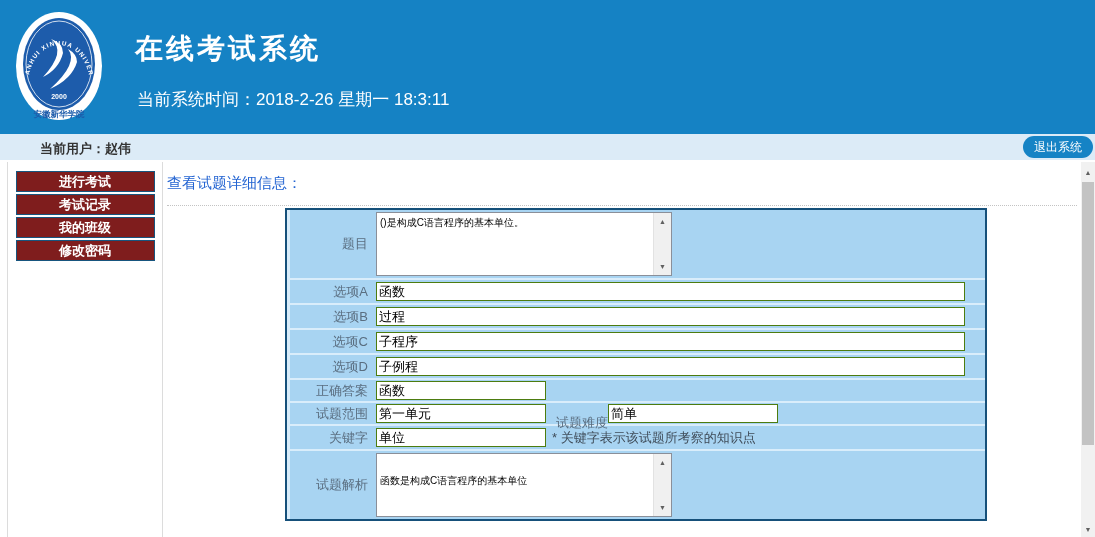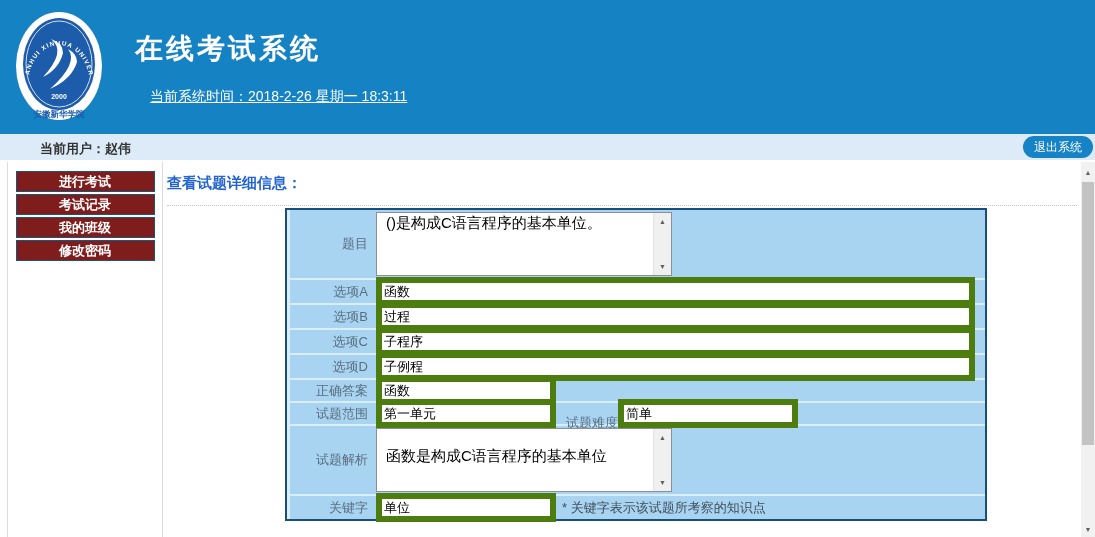--- a/index.html
+++ b/index.html
@@ -2,54 +2,54 @@
 <html><head>
 <meta charset="utf-8">
 <style>
   html,body{margin:0;padding:0;background:#fff;}
   .page{position:relative;width:1095px;height:537px;overflow:hidden;background:#fff;
         font-family:"Liberation Sans","DejaVu Sans",sans-serif;}
   
   .header{position:absolute;left:0;top:0;width:100%;height:134px;background:#1582c4;}
   .logo{position:absolute;left:13px;top:9px;}
   .title{position:absolute;left:135px;top:30px;font-size:28px;font-weight:bold;color:#fff;letter-spacing:3px;}
-  .time{position:absolute;left:150px;top:88px;font-size:14px;color:#fff;text-decoration:underline;}
+  .time{position:absolute;left:137px;top:88px;font-size:17px;color:#fff;}
   
   .userbar{position:absolute;left:0;top:134px;width:100%;height:26px;background:#dcebf7;}
   .user{position:absolute;left:40px;top:6px;font-size:13px;font-weight:bold;color:#333;}
   .logout{position:absolute;right:2px;top:2px;height:22px;padding:0 11px;background:#1583c5;color:#fff;
           border:none;border-radius:11px;font-size:12px;cursor:pointer;font-family:inherit;}
   
   .sidebar{position:absolute;left:7px;top:162px;bottom:0;width:154px;background:#fff;
            border-left:1px solid #dcdcdc;border-right:1px solid #dcdcdc;padding-top:9px;box-sizing:content-box;}
   .menu-btn{width:137px;height:19px;line-height:19px;margin:0 auto 2px auto;background:#7f1d1d;
             border:1px solid #17557e;color:#fff;font-size:13px;font-weight:bold;text-align:center;cursor:pointer;}
   
   .main{position:absolute;left:164px;top:162px;right:14px;bottom:0;background:#fff;}
-  .heading{position:absolute;left:3px;top:12px;font-size:15px;font-weight:bold;color:#2364d2;}
+  .heading{position:absolute;left:3px;top:12px;font-size:15px;font-weight:normal;color:#2364d2;}
   .dotline{position:absolute;left:3px;right:4px;top:43px;border-top:1px dotted #c3c3c3;}
   .form{position:absolute;left:121px;top:46px;width:698px;border:2px solid #16507a;background:#a8d4f2;
         box-shadow:inset 3px 0 0 #d9edfb;}
   .row{display:flex;align-items:center;}
   .row + .row{border-top:2px solid #d9edfb;}
   .row.tall{height:68px;}
   .row.opt{height:23px;}
   .row.short{height:21px;}
   .row.kw{height:23px;}
   .lbl{width:81px;padding-right:8px;text-align:right;color:#5a6e80;font-size:13px;flex:none;}
   .lbl2{width:60px;text-align:right;color:#5a6e80;font-size:13px;margin-left:2px;flex:none;margin-top:19px;}
-  .inp{height:17px;border:6px solid #4d7c0f;background:#fff;font-size:13px;padding:0 2px;
+  .inp{height:17px;border:1px solid #4d7c0f;background:#fff;font-size:13px;padding:0 2px;
        font-family:inherit;color:#000;}
   .inp.long{width:583px;}
   .inp.sm{width:164px;}
   .note{margin-left:6px;font-size:13px;color:#3f4c59;}
   
   .fta{position:relative;width:294px;height:62px;background:#fff;border:1px solid #8a8f99;flex:none;}
-  .fta-text{position:absolute;left:3px;top:1px;right:19px;bottom:1px;font-size:15px;line-height:17px;
-            color:#000;white-space:pre-wrap;overflow:hidden;margin-left:6px;}
+  .fta-text{position:absolute;left:3px;top:1px;right:19px;bottom:1px;font-size:10px;line-height:17px;
+            color:#000;white-space:pre-wrap;overflow:hidden;}
   .fta-sb{position:absolute;right:0;top:0;bottom:0;width:17px;background:#f0f0f0;border-left:1px solid #e2e2e2;}
   .arr{position:absolute;left:0;width:17px;height:15px;font-size:7px;color:#606060;text-align:center;line-height:15px;cursor:pointer;}
   .arr.up{top:1px;}.arr.dn{bottom:1px;}
   
   .scrollbar{position:absolute;right:0;top:162px;bottom:0;width:14px;background:#f1f1f1;}
   .sb-arr{position:absolute;left:0;width:14px;height:15px;font-size:7px;color:#606060;text-align:center;line-height:15px;cursor:pointer;}
   .sb-arr.up{top:3px;}.sb-arr.dn{bottom:0;}
   .sb-thumb{position:absolute;left:1px;right:1px;top:20px;height:263px;background:#c3c3c3;cursor:pointer;}
 </style>
 </head>
@@ -131,36 +131,36 @@
         <input class="inp sm" value="函数" style="">
       </div>
 
       <div class="row short">
         <div class="lbl">试题范围</div>
         <input class="inp sm" value="第一单元" style="">
         <div class="lbl2">试题难度</div>
         <input class="inp sm" value="简单" style="">
       </div>
 
+      <div class="row kw">
+        <div class="lbl">关键字</div>
+        <input class="inp sm" value="单位" style="">
+        <span class="note">* 关键字表示该试题所考察的知识点</span>
+      </div>
+
       <div class="row tall">
         <div class="lbl">试题解析</div>
         <div class="fta">
           <div class="fta-text">
 函数是构成C语言程序的基本单位</div>
           <div class="fta-sb">
             <div class="arr up">▲</div>
             <div class="arr dn">▼</div>
           </div>
         </div>
-      </div>
-
-      <div class="row kw">
-        <div class="lbl">关键字</div>
-        <input class="inp sm" value="单位" style="">
-        <span class="note">* 关键字表示该试题所考察的知识点</span>
       </div>
 
     </div>
   </main>
 
   <div class="scrollbar">
     <div class="sb-arr up">▲</div>
     <div class="sb-thumb"></div>
     <div class="sb-arr dn">▼</div>
   </div>

